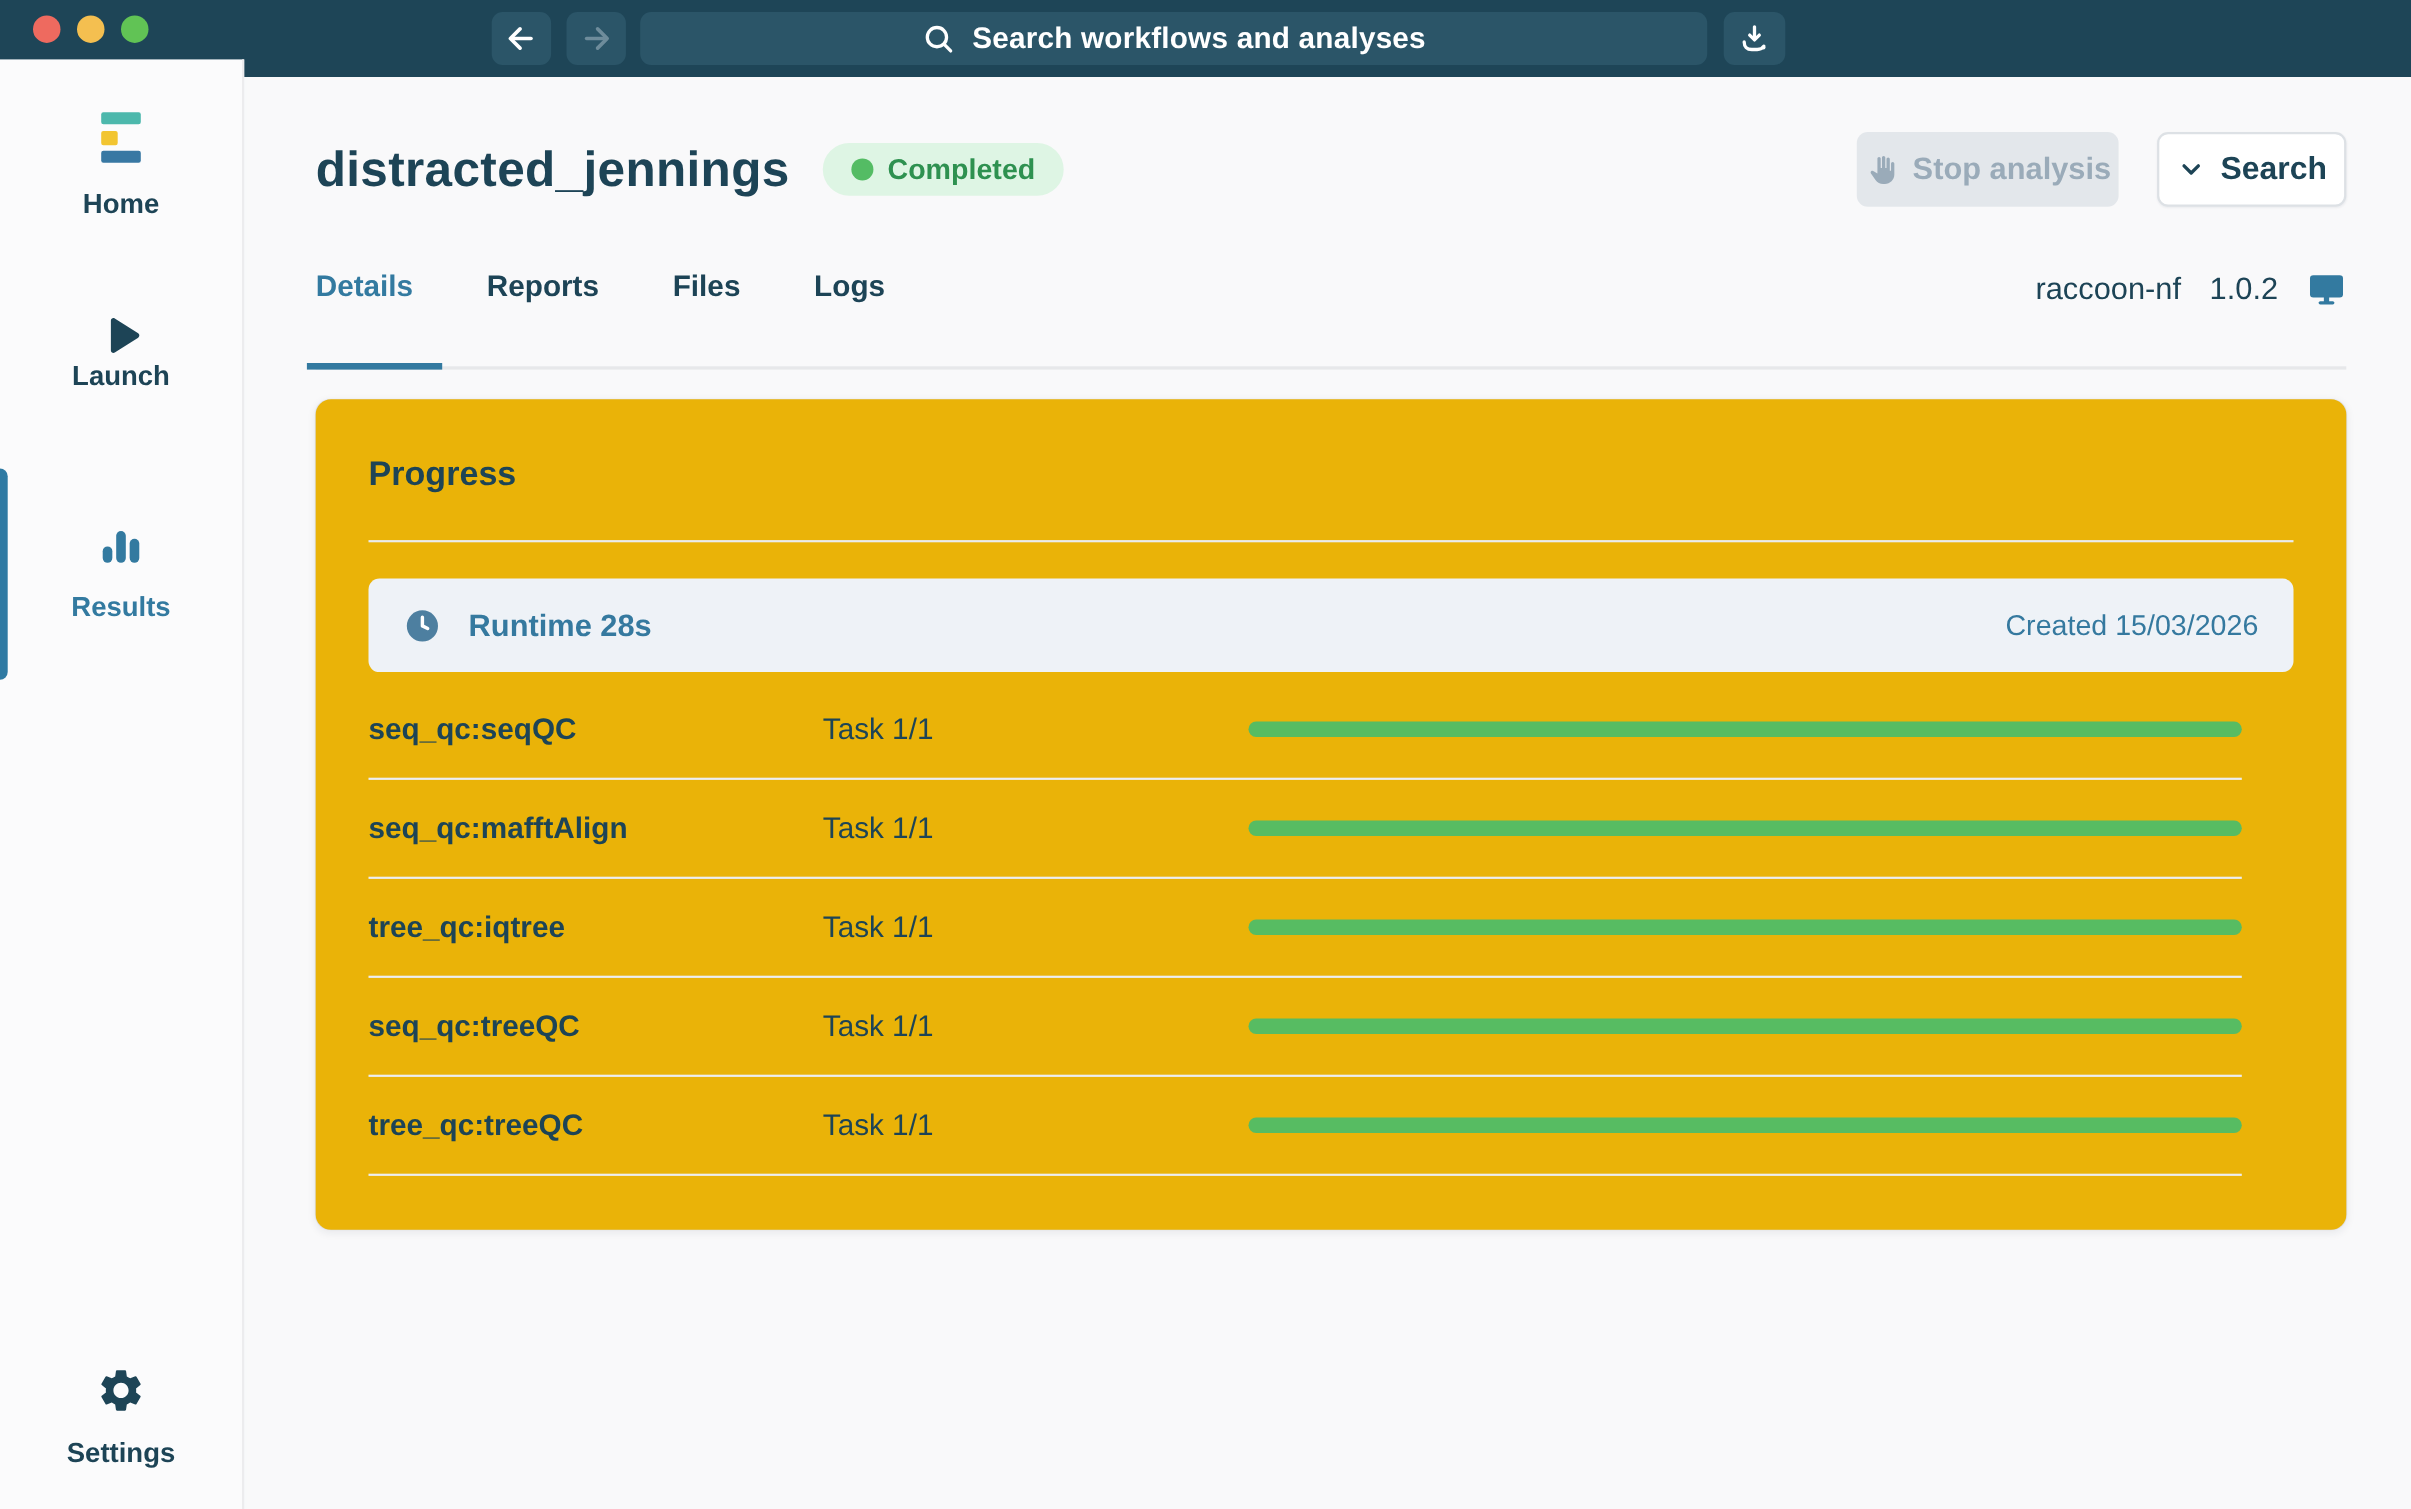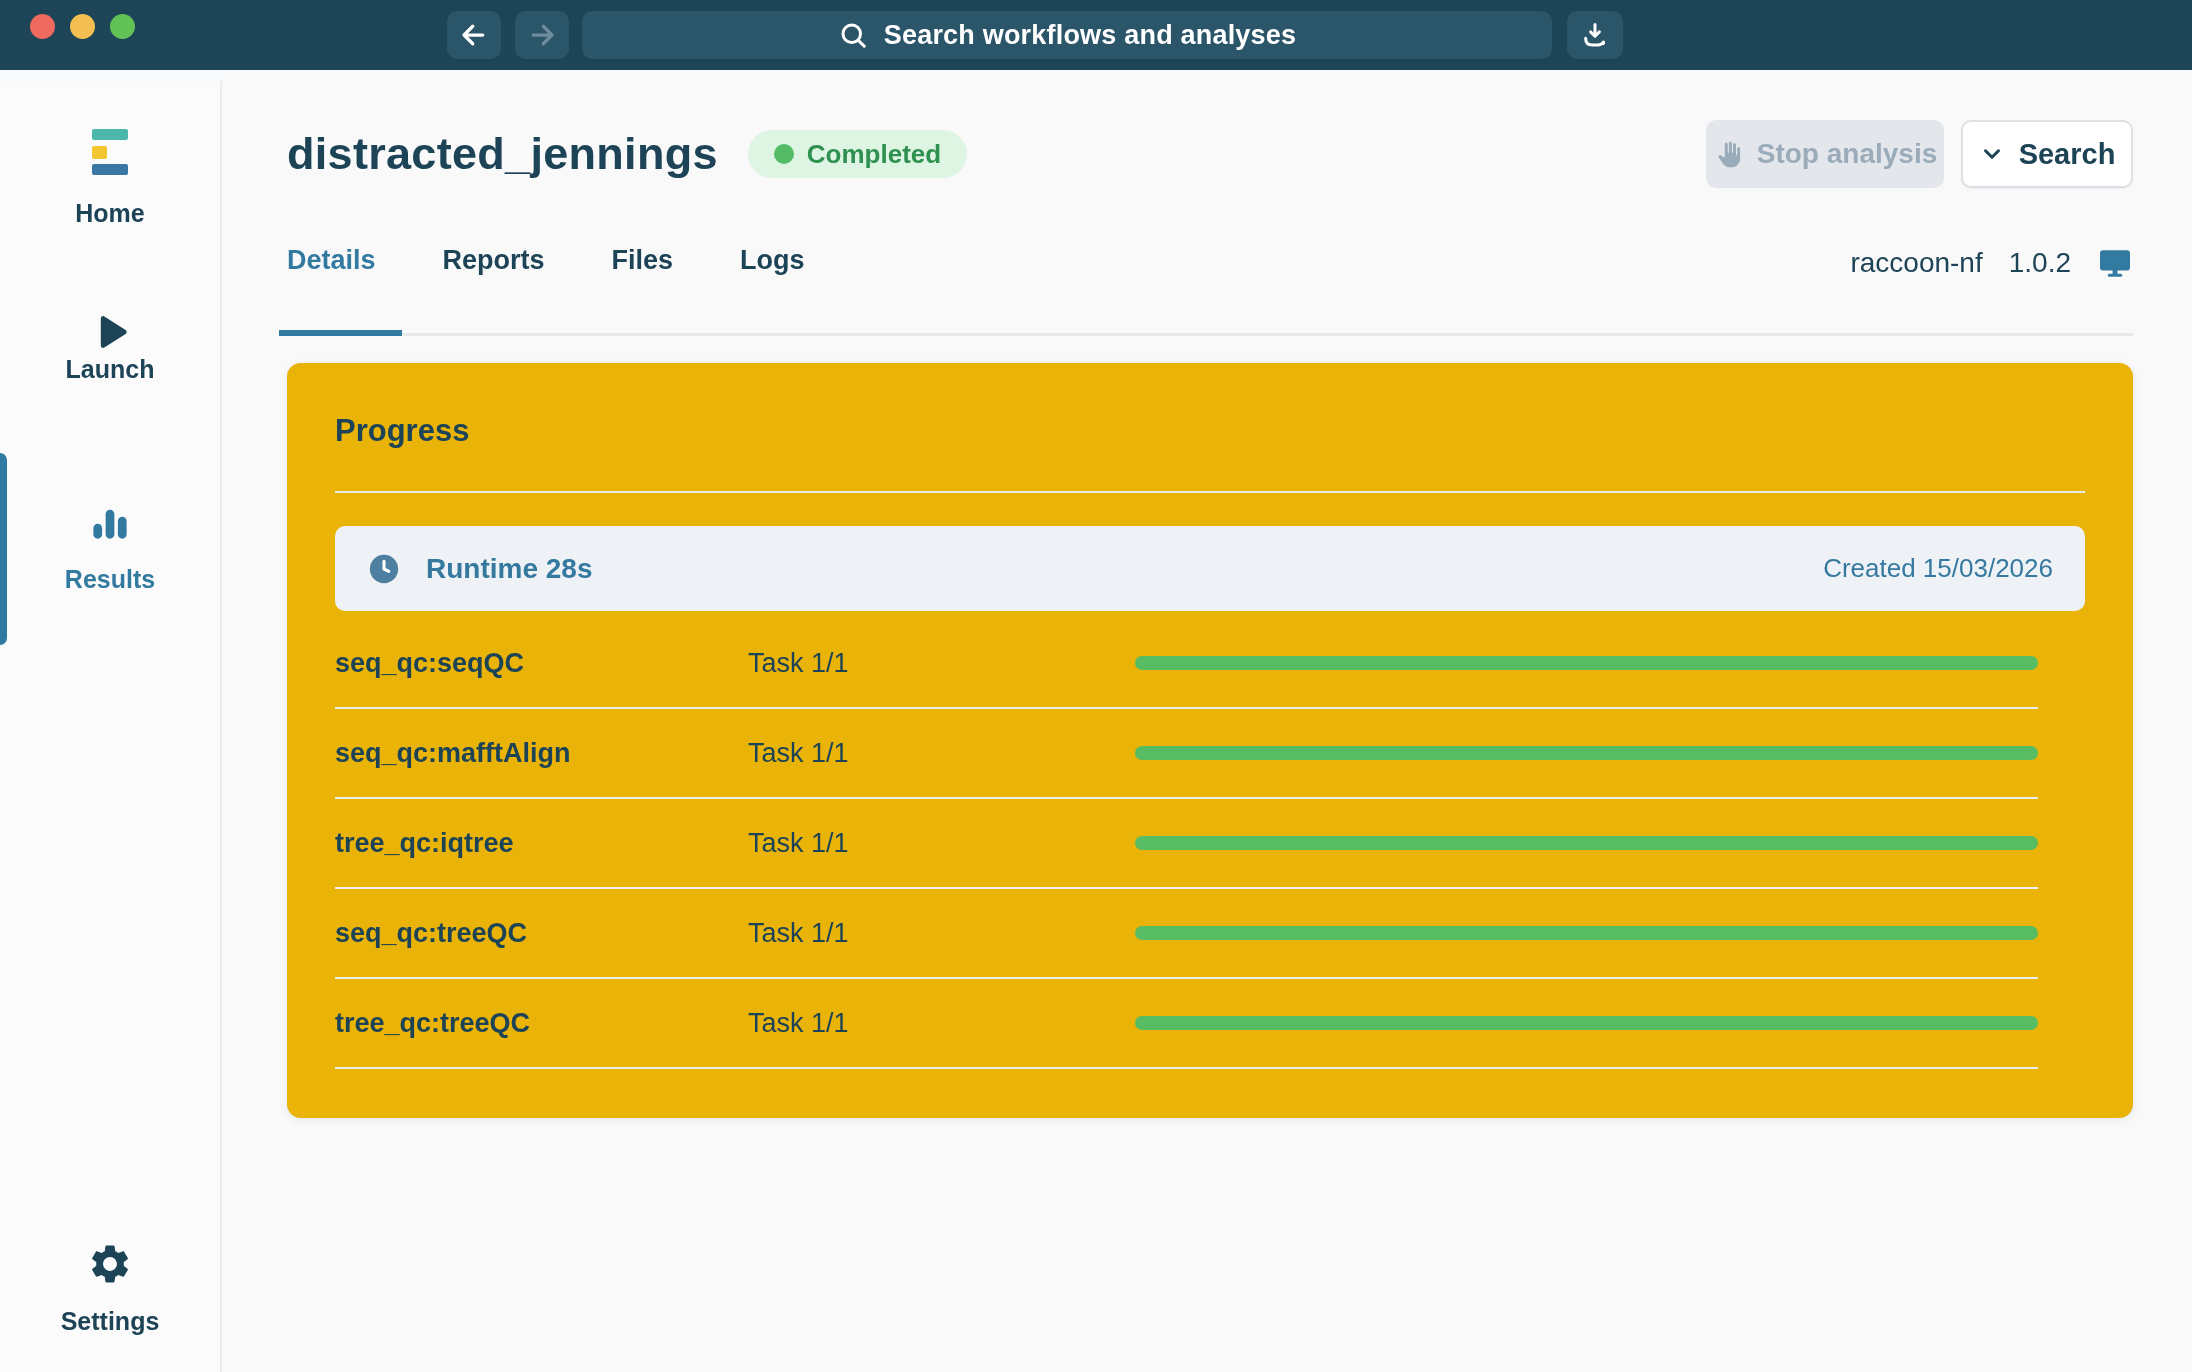--- a/index.html
+++ b/index.html
@@ -17,21 +17,21 @@
     background:#2B5568; display:flex; align-items:center; justify-content:center; cursor:pointer; }
   .nav-btn.back { left:447px; color:#FFFFFF; }
   .nav-btn.fwd  { left:515px; color:#6E8C9B; }
   .searchbox { position:absolute; top:11px; left:582px; width:970px; height:48px; border-radius:10px;
     background:#2B5568; display:flex; align-items:center; justify-content:center; gap:16px;
     color:#FFFFFF; cursor:text; }
   .searchbox .search-text { font-size:27px; font-weight:700; letter-spacing:.2px; }
   .dl-btn { position:absolute; top:11px; left:1567px; width:56px; height:48px; border:none; border-radius:10px;
     background:#2B5568; color:#FFFFFF; display:flex; align-items:center; justify-content:center; cursor:pointer; }
   
-  .sidebar { position:absolute; top:81px; left:0; width:222px; bottom:0;
+  .sidebar { position:absolute; top:54px; left:0; width:222px; bottom:0;
     background:#FBFBFC; border-right:2px solid #ECECEE; }
   .side-item { position:absolute; left:0; right:0; display:flex; flex-direction:column; align-items:center; cursor:pointer; }
   .side-label { font-size:25px; font-weight:700; color:#1D4456; }
   .side-item.home { top:48px; }
   .logo { width:36px; height:46px; display:flex; flex-direction:column; justify-content:space-between; }
   .logo .l1 { width:36px; height:11px; background:#4CB8AC; border-radius:2px; }
   .logo .l2 { width:15px; height:13px; background:#F2C531; border-radius:2px; }
   .logo .l3 { width:36px; height:11px; background:#3878A3; border-radius:2px; }
   .side-item.home .side-label { margin-top:24px; }
   .side-item.launch { top:228px; }
@@ -43,21 +43,21 @@
   .side-item.settings .side-label { margin-top:20px; }
   .side-icon { display:flex; align-items:center; justify-content:center; }
   
   .main { position:absolute; left:224px; top:70px; right:0; bottom:0; background:#F9F9FA; }
   .header-row { position:absolute; left:63px; right:59px; top:50px; height:68px; display:flex; align-items:center; }
   .page-title { font-size:45px; font-weight:700; letter-spacing:.3px; color:#1D4456; }
   .status-badge { margin-left:30px; height:48px; border-radius:24px; background:#DEF5E4;
     display:flex; align-items:center; gap:13px; padding:14px 26px; }
   .status-dot { width:20px; height:20px; border-radius:50%; background:#54BC64; }
   .status-text { font-size:26px; font-weight:700; color:#2E9150; }
-  .hdr-buttons { margin-left:auto; display:flex; gap:17px; }
+  .hdr-buttons { margin-left:auto; display:flex; gap:35px; }
   .btn { display:flex; align-items:center; justify-content:center; gap:14px; border-radius:10px;
     font-family:inherit; cursor:pointer; }
   .btn-stop { width:238px; height:68px; border:none; background:#E3E7EB; color:#9AABB9;
     font-size:28px; font-weight:700; cursor:not-allowed; }
   .btn-options { width:172px; height:68px; background:#FFFFFF; border:2px solid #DDE1E5;
     color:#1D4456; font-size:29px; font-weight:700; box-shadow:0 1px 2px rgba(20,40,60,.06); }
   
   .tabs-row { position:absolute; left:63px; right:59px; top:175px; height:91px;
     border-bottom:3px solid #E7E8EA; display:flex; align-items:flex-start; }
   .tab { position:relative; height:100%; margin-right:67px; font-size:27px; font-weight:600;

